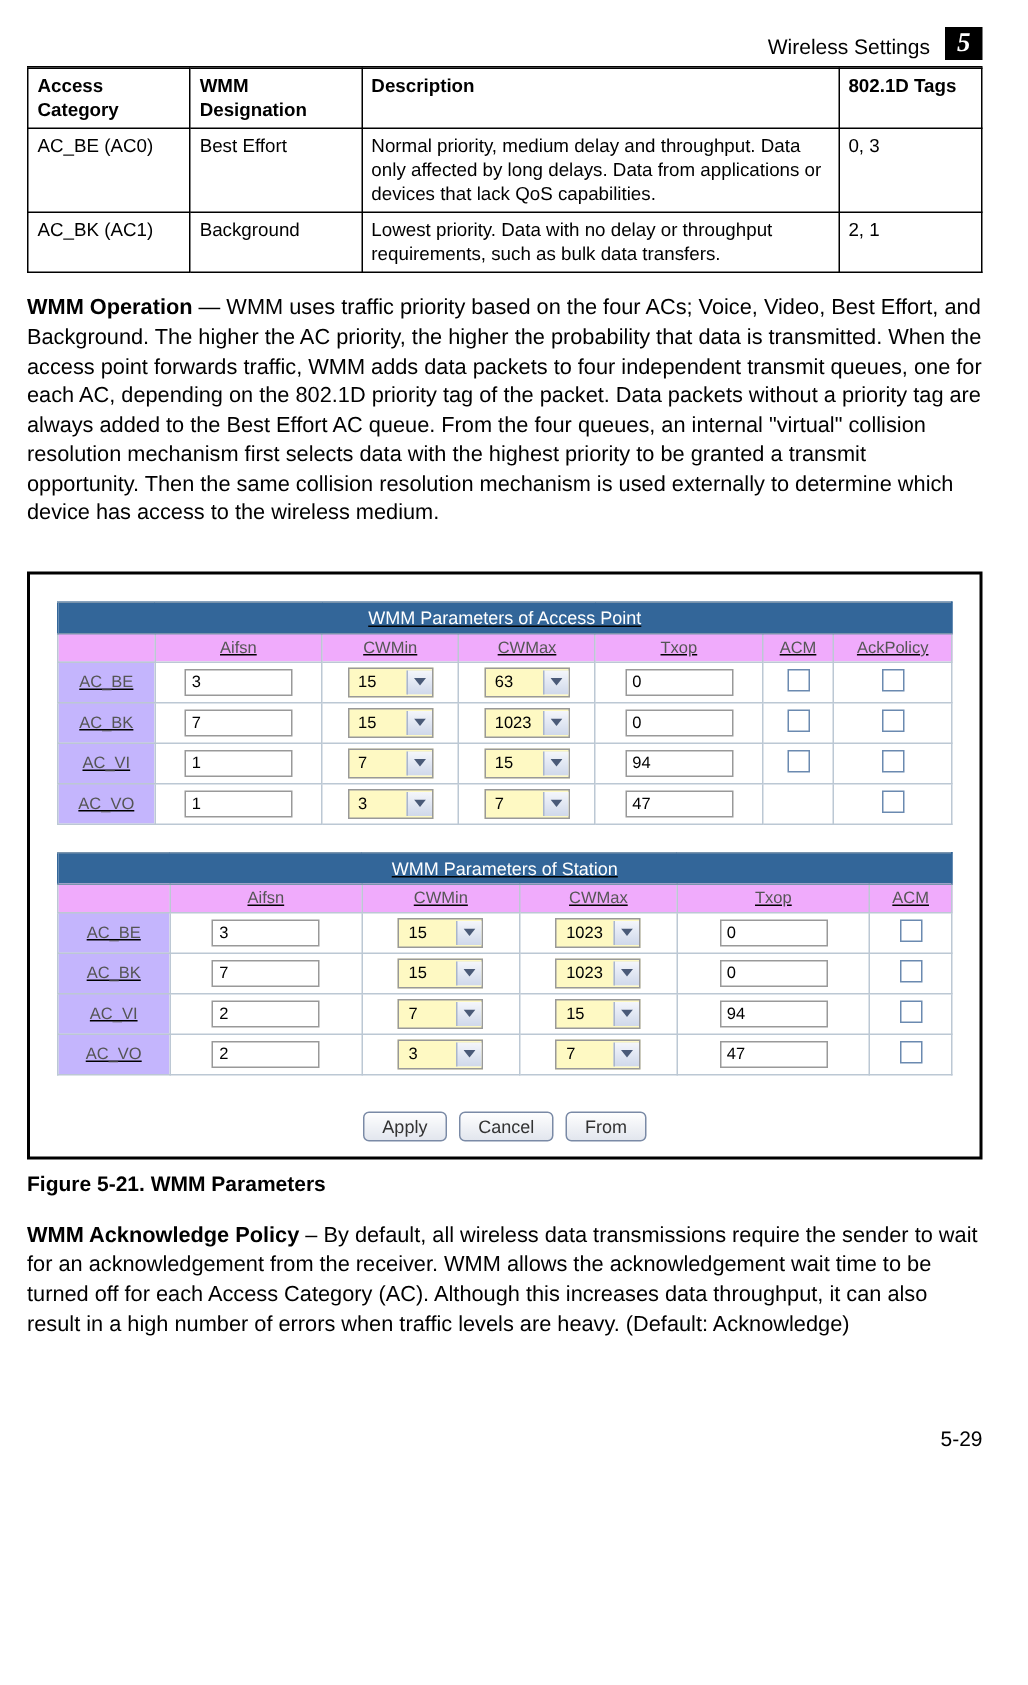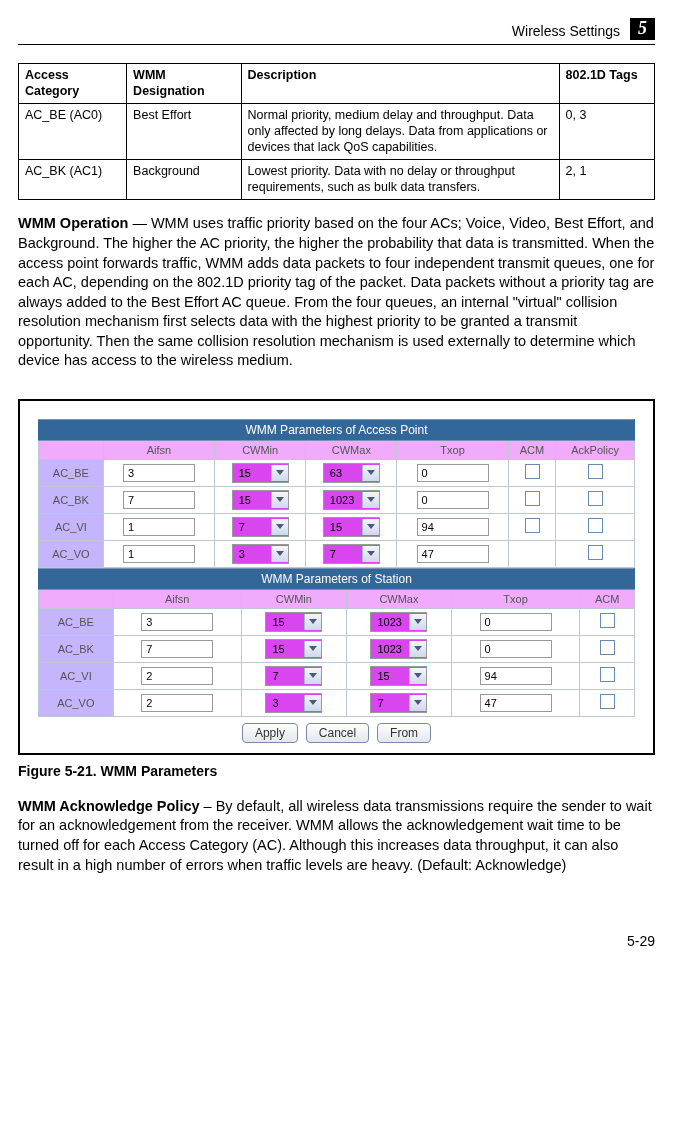--- a/index.html
+++ b/index.html
@@ -14,21 +14,20 @@
   .page {
     padding: 20px 30px 20px 18px;
   }
   .header {
     display: flex;
     justify-content: flex-end;
     align-items: center;
     gap: 10px;
     border-bottom: 1px solid #000;
     padding-bottom: 2px;
-    margin-bottom: 18px;
   }
   .chapter-badge {
     background: #000;
     color: #fff;
     font-weight: bold;
     font-style: italic;
     font-size: 18px;
     padding: 1px 8px 3px 8px;
     font-family: Georgia, serif;
     line-height: 1;
@@ -73,21 +72,23 @@
   }
   .figure-caption {
     text-align: left;
     font-weight: bold;
     font-size: 14px;
     margin-bottom: 18px;
   }
   .wmm-table {
     width: 100%;
     border-collapse: collapse;
+    margin-bottom: 18px;
     font-size: 12px;
+    text-decoration: underline;
   }
   .wmm-table th {
     background: #336699;
     color: #fff;
     font-weight: normal;
     padding: 3px 4px;
     border: 1px solid #7a94ad;
     text-align: center;
   }
   .wmm-table th.wide-header {
@@ -123,21 +124,21 @@
     line-height: 16px;
     text-align: left;
     padding: 0 4px;
     font-size: 11px;
     color: #000;
   }
   .select-box {
     display: inline-flex;
     align-items: center;
     border: 1px solid #999;
-    background: #d946ef;
+    background: #fef9c3;
     height: 18px;
     font-size: 11px;
     color: #000;
   }
   .select-box .val {
     padding: 0 6px 0 6px;
     min-width: 26px;
     text-align: left;
   }
   .select-box .arrow {

